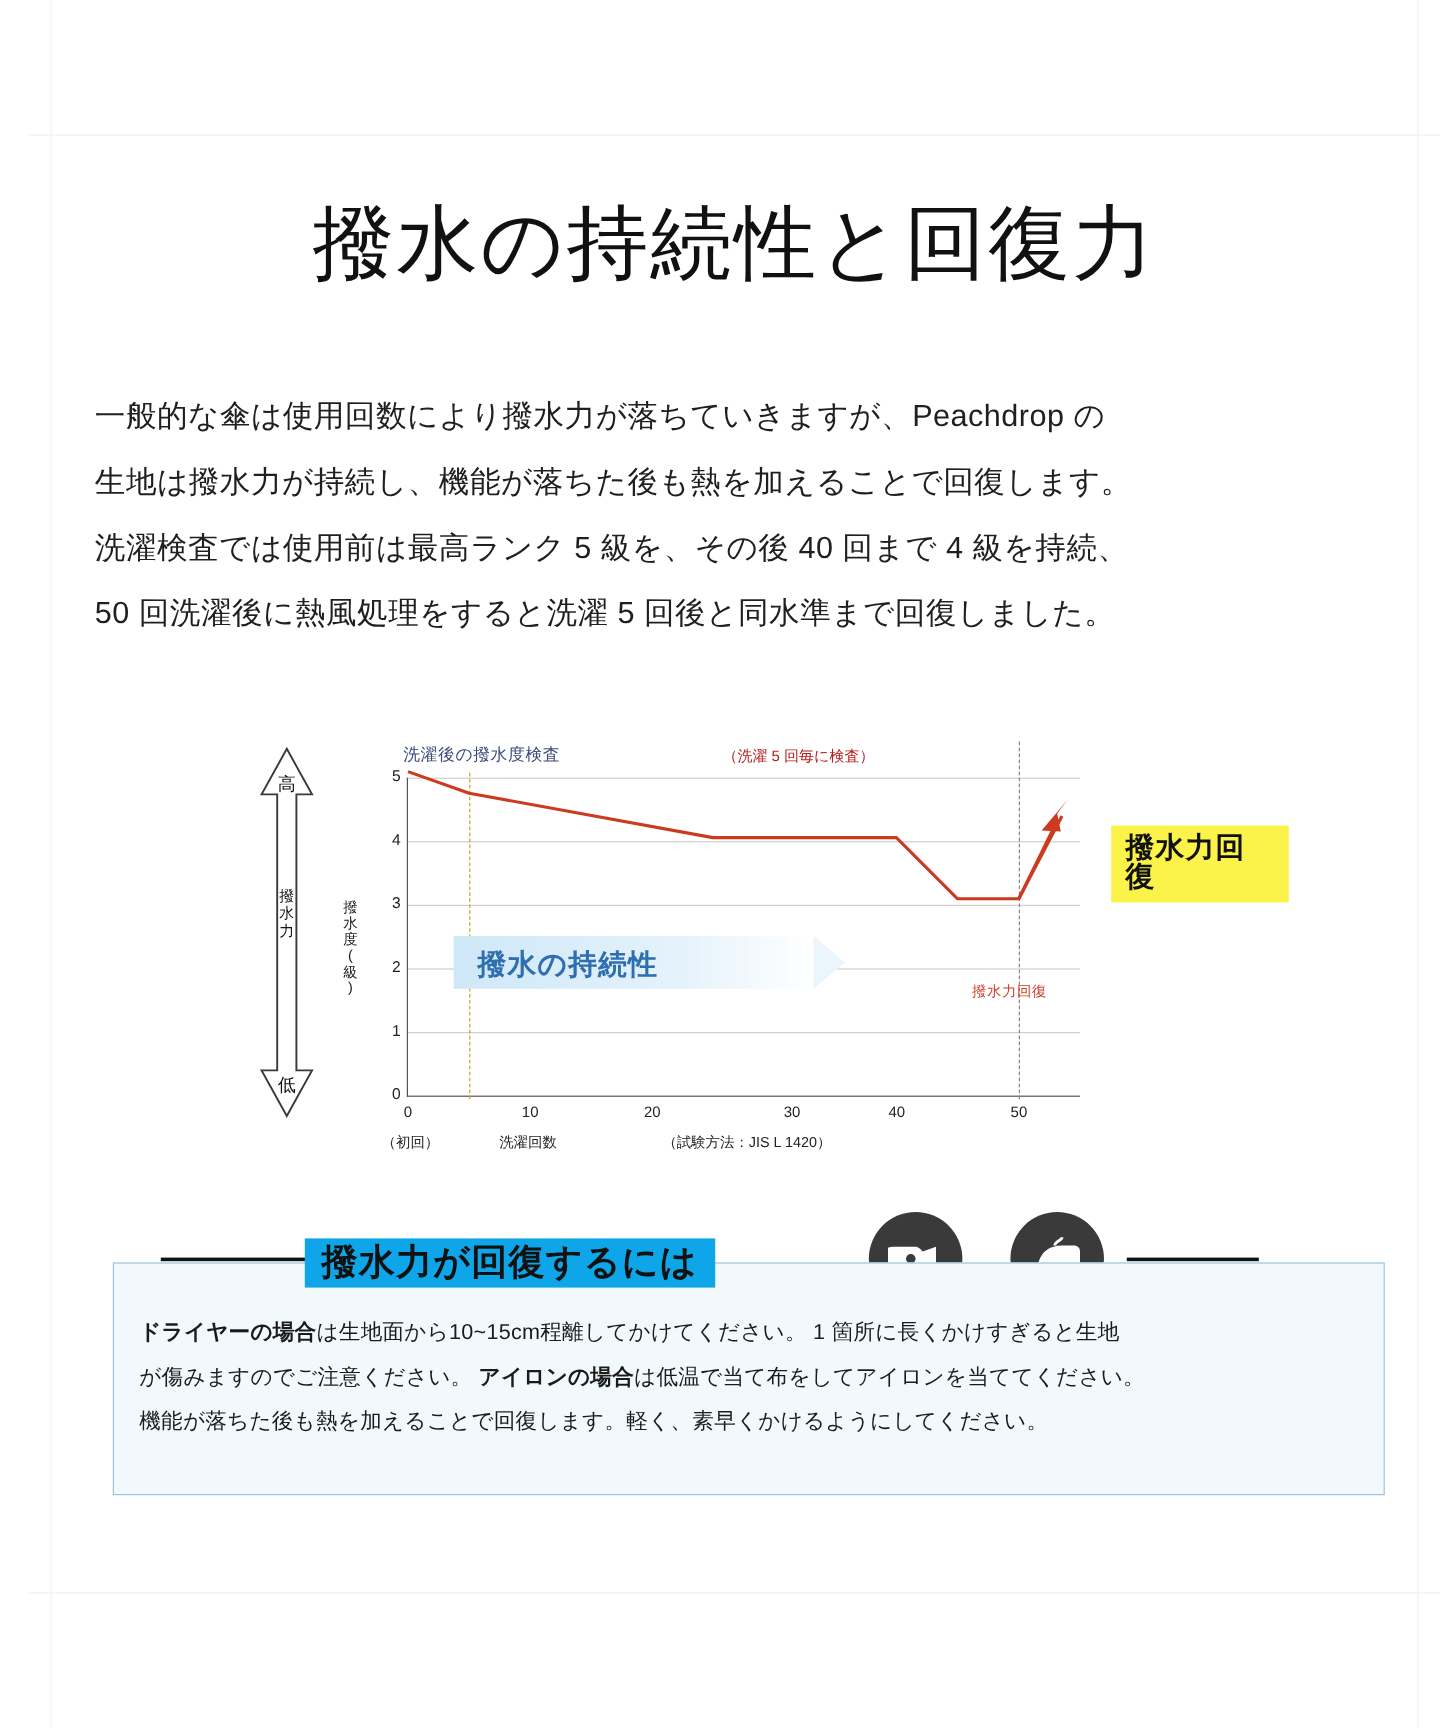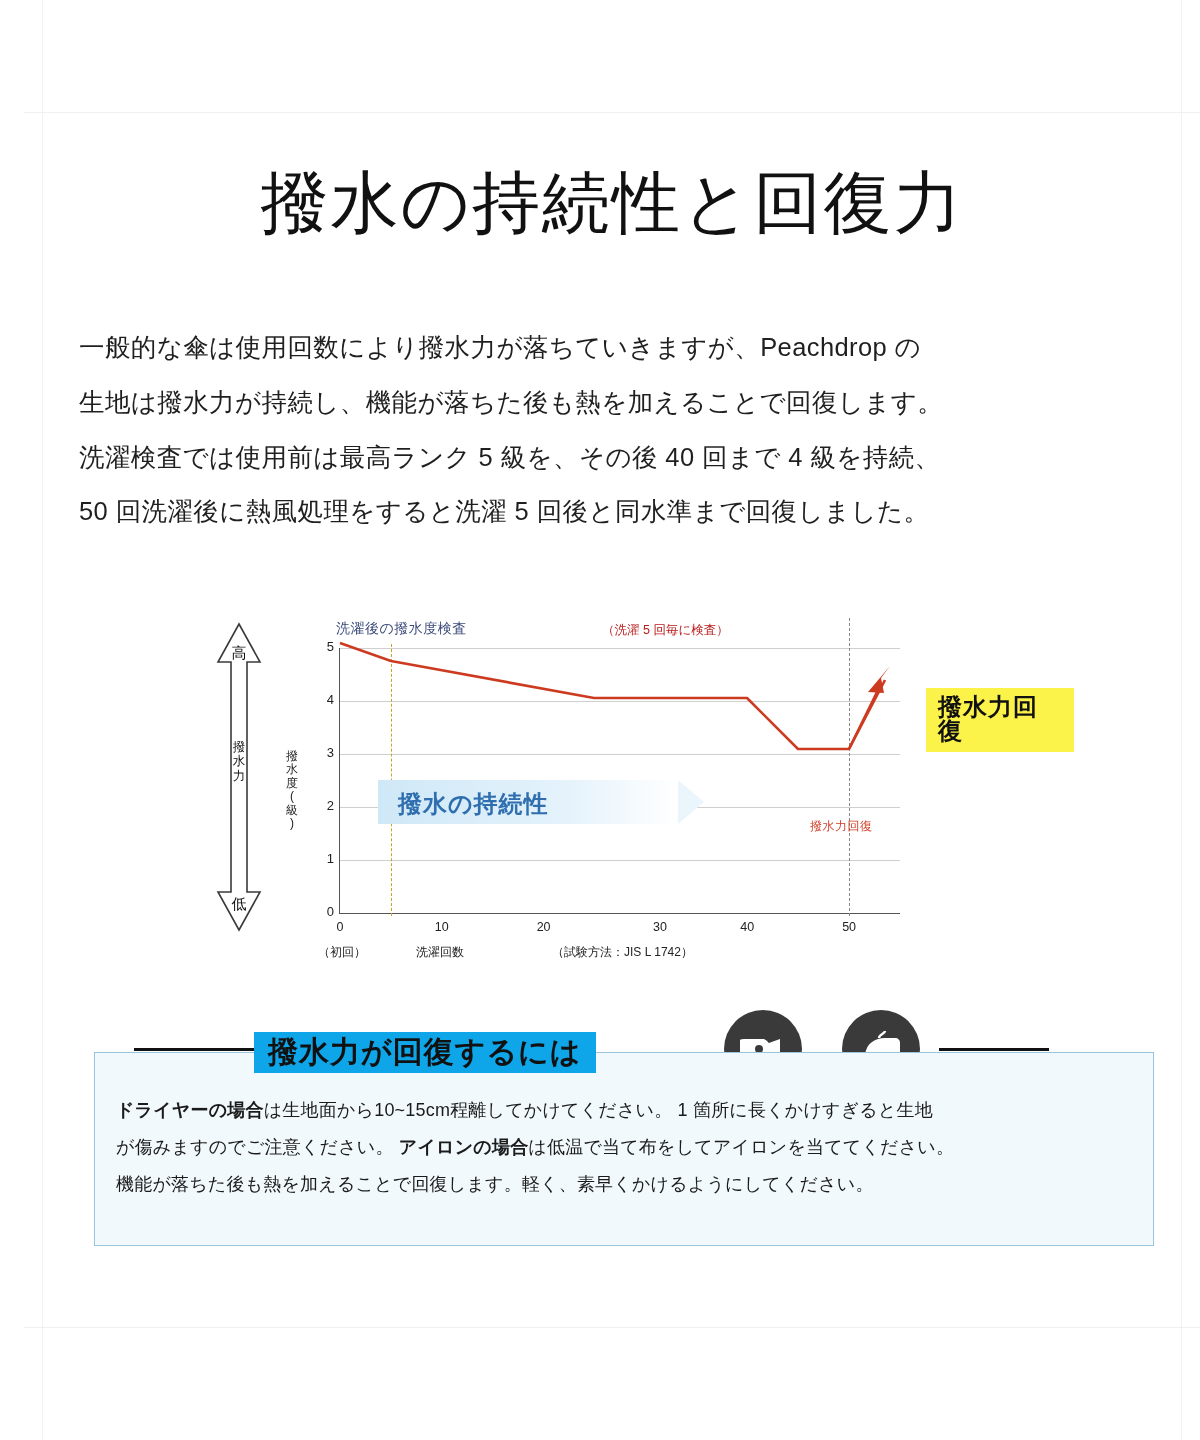--- a/index.html
+++ b/index.html
@@ -324,21 +324,21 @@
 
       <div class="xtick" style="left:0px;">0</div>
       <div class="xtick" style="left:101.8px;">10</div>
       <div class="xtick" style="left:203.6px;">20</div>
       <div class="xtick" style="left:320px;">30</div>
       <div class="xtick" style="left:407.3px;">40</div>
       <div class="xtick" style="left:509.1px;">50</div>
 
       <div class="xaxis-caption" style="left:-22px;">（初回）</div>
       <div class="xaxis-caption" style="left:76px;">洗濯回数</div>
-      <div class="xaxis-caption" style="left:212px;">（試験方法：JIS L 1742）</div>
+      <div class="xaxis-caption" style="left:212px;">（試験方法：JIS L 1420）</div>
 
       <div class="vdash-gold" style="left:50.9px;"></div>
       <div class="vdash-gray" style="left:509.1px;"></div>
 
       <div class="band">
         <div class="tri"></div>
       </div>
       <div class="band-label">撥水の持続性</div>
       <div class="hotair-label">撥水力回復</div>
 

